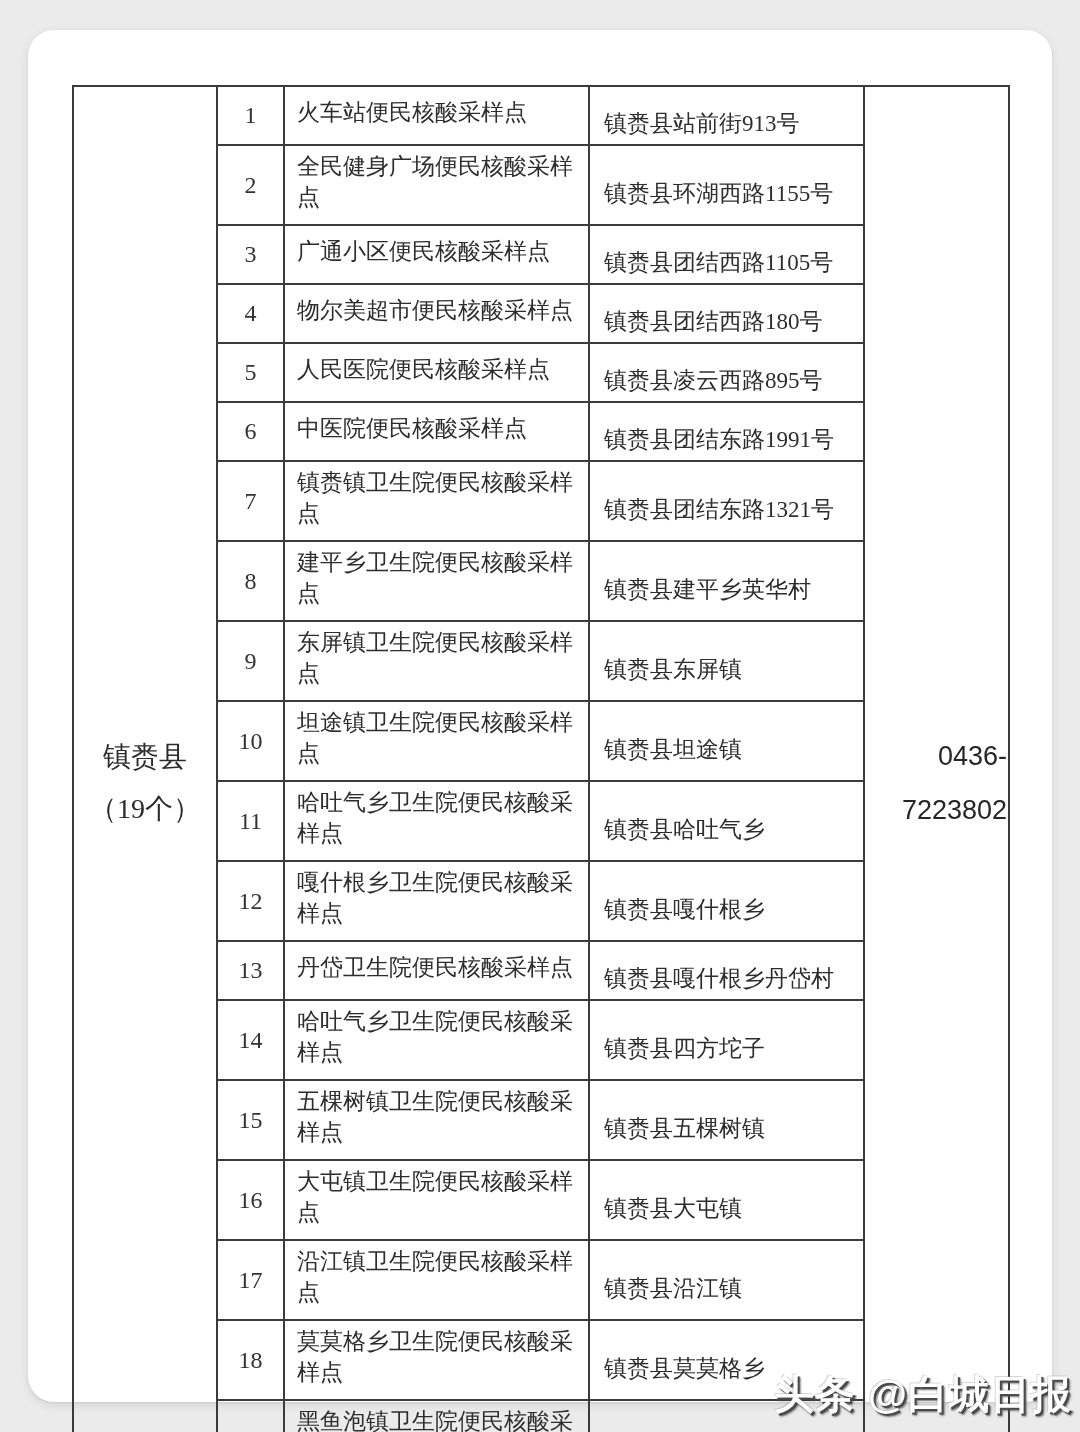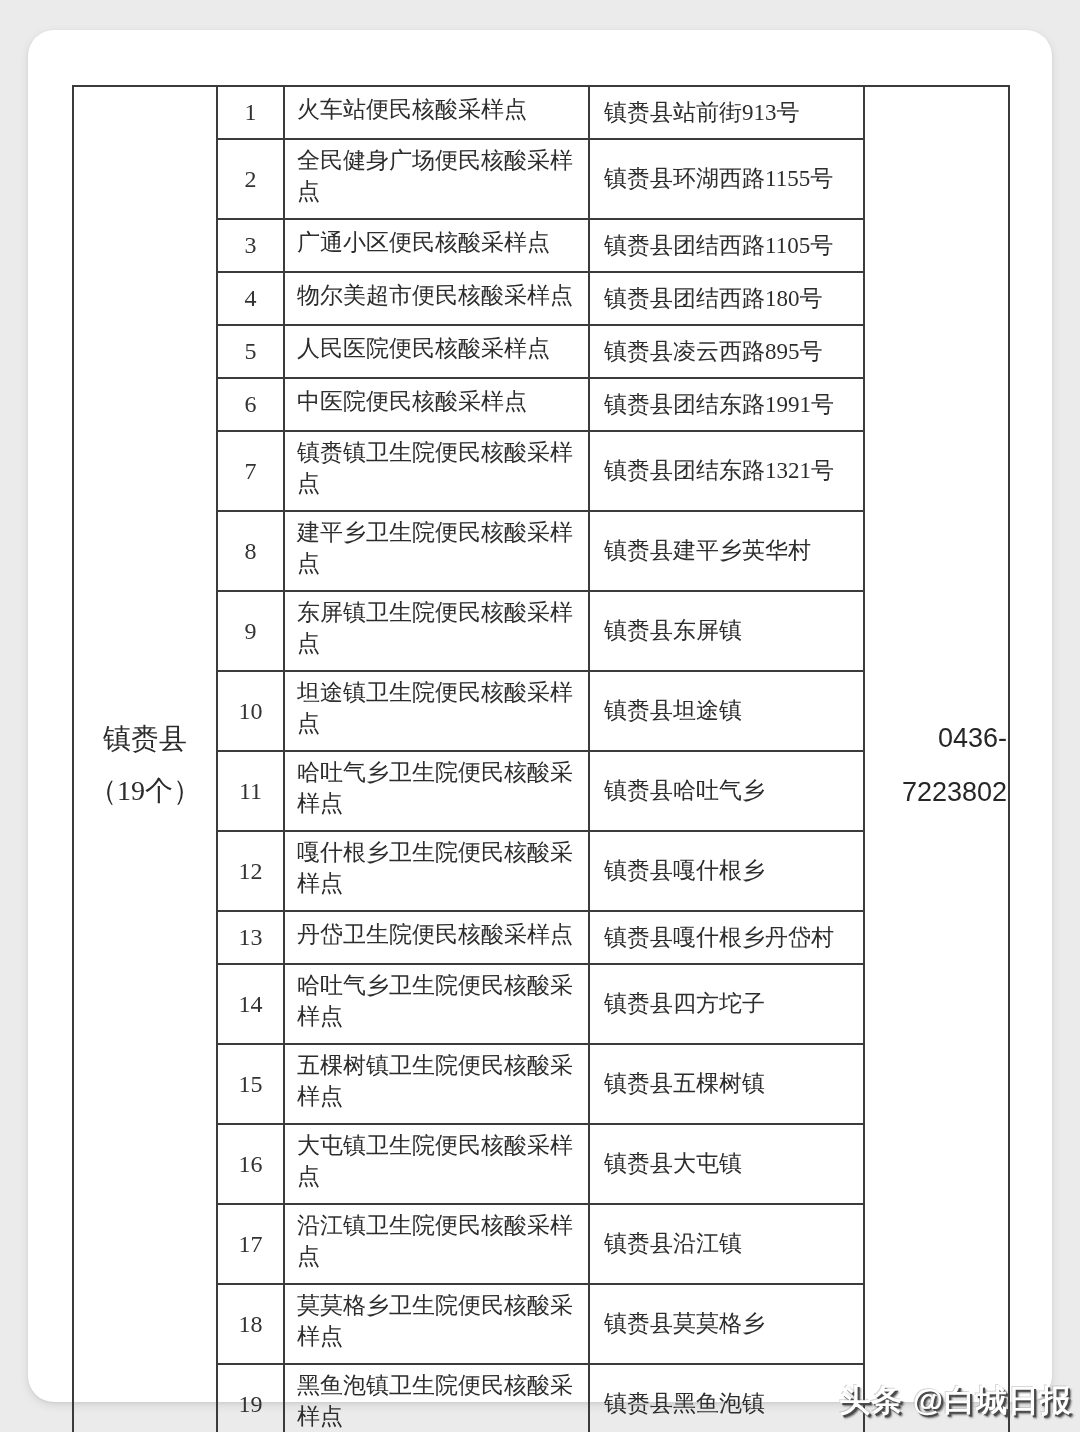--- a/index.html
+++ b/index.html
@@ -45,21 +45,21 @@
   td.site {
     font-size: 23px;
     line-height: 31px;
     padding: 5px 8px 11px 12px;
     text-align: left;
     word-break: break-all;
   }
   td.addr {
     font-size: 23px;
     line-height: 31px;
-    padding: 4px 6px 5px 14px;
+    padding: 21px 6px 5px 14px;
     text-align: left;
     word-break: break-all;
   }
   td.county {
     text-align: center;
     font-size: 28px;
     font-weight: normal;
     line-height: 52px;
     color: #2b2b2b;
   }
@@ -68,21 +68,21 @@
     font-family: "Liberation Sans", "DejaVu Sans", sans-serif;
     font-size: 27px;
     line-height: 54px;
     color: #262626;
   }
   .watermark {
     position: absolute;
     right: 8px;
     bottom: 10px;
     font-family: "Liberation Sans", "DejaVu Sans", sans-serif;
-    font-size: 31px;
+    font-size: 40px;
     font-weight: bold;
     letter-spacing: 1px;
     color: #ffffff;
     text-shadow:
       2px 2px 0 #4a4a4a,
       3px 3px 2px rgba(70,70,70,0.75),
       -1px -1px 0 rgba(140,140,140,0.35);
     z-index: 5;
   }
 </style>

